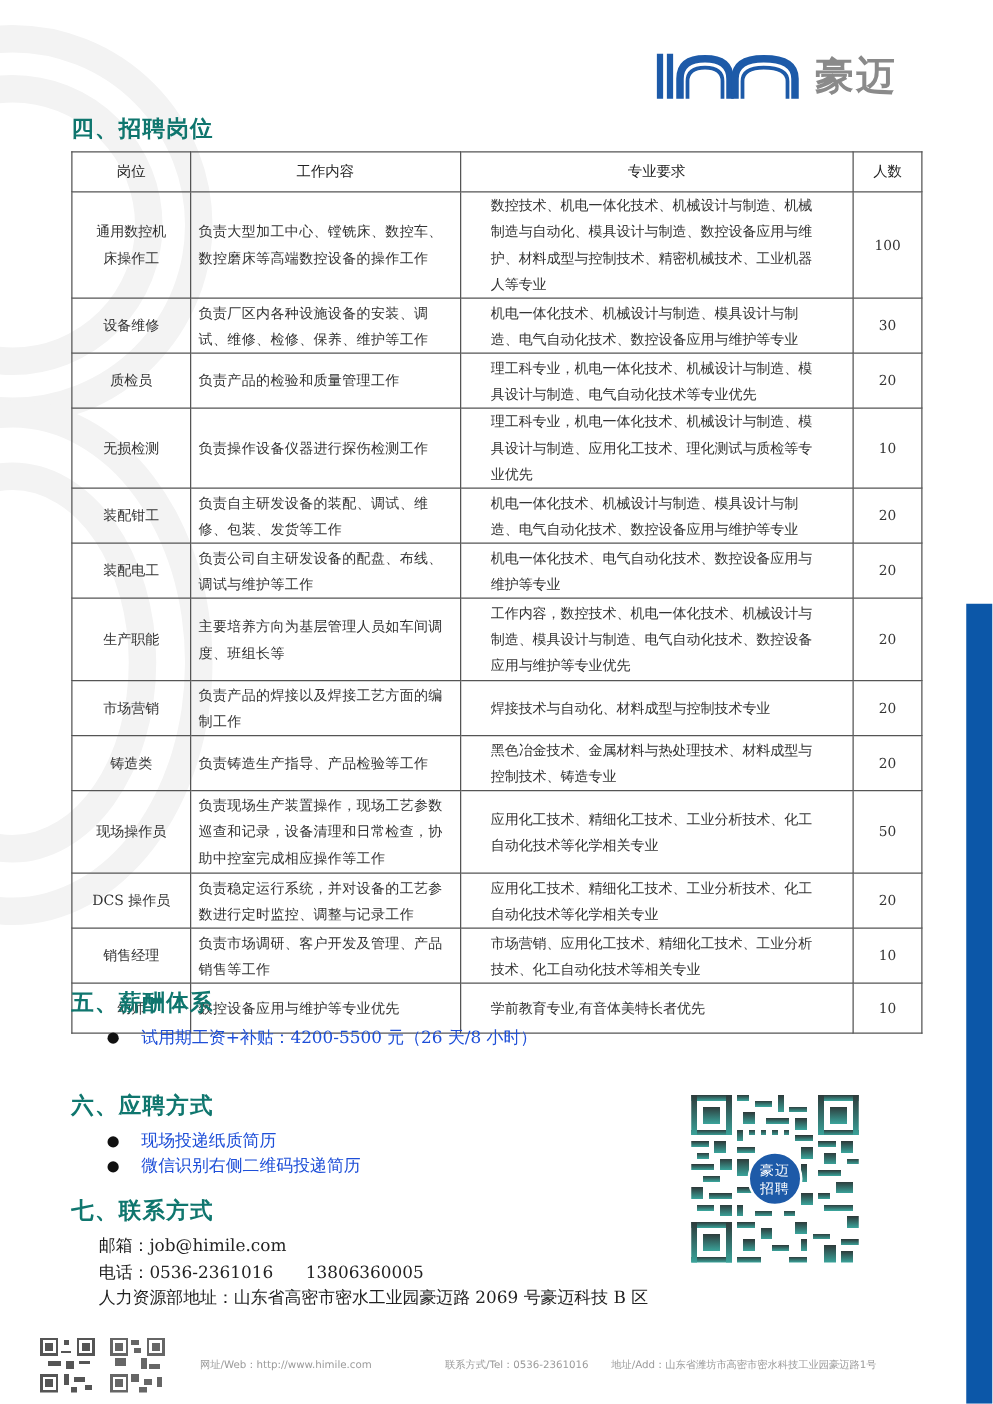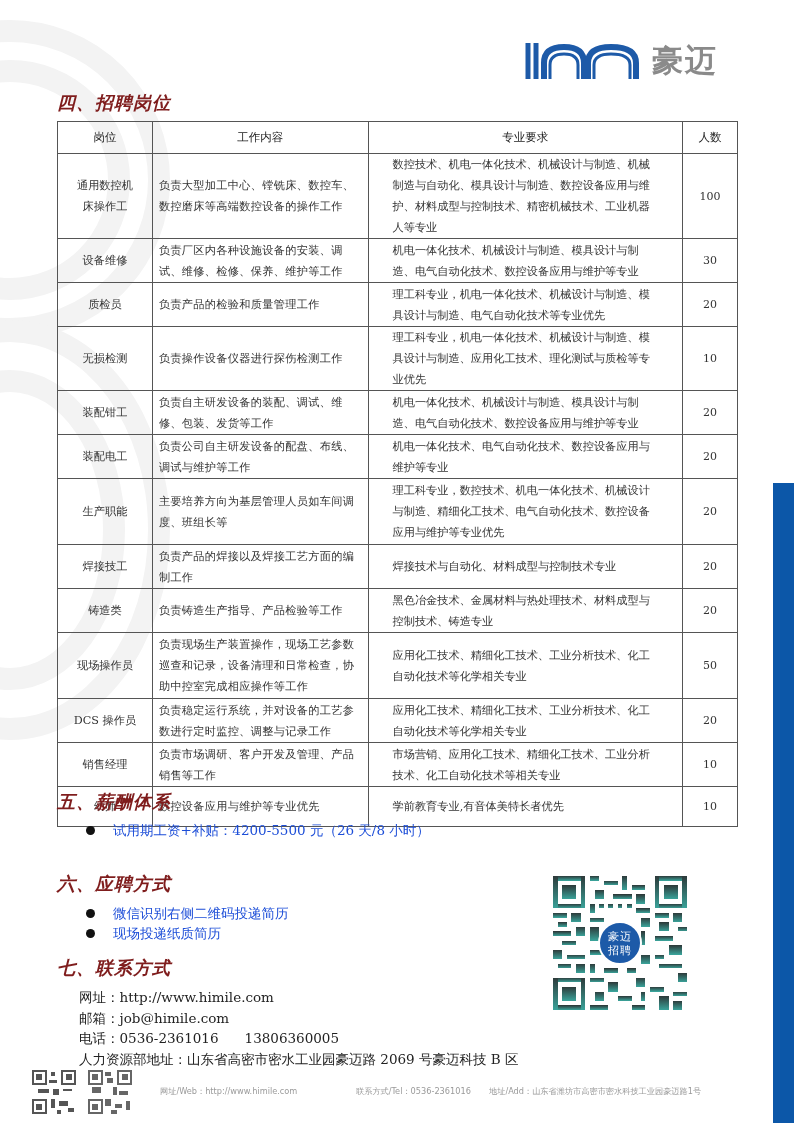--- a/index.html
+++ b/index.html
@@ -8,21 +8,21 @@
 
   .watermark { position: absolute; left: -150px; top: 20px; width: 340px; height: 760px; pointer-events: none; }
   .watermark div { position: absolute; border: 22px solid #f3f3f3; border-radius: 50%; }
 
   .logo { position: absolute; left: 524px; top: 38px; width: 240px; height: 46px; display: flex; align-items: center; }
   .logo svg { display: block; }
   .logo-text { margin-left: 10px; font-family: "DejaVu Sans", sans-serif; font-size: 31px; color: #8a8a8a; letter-spacing: 2px; font-weight: bold; }
 
   .side-bar { position: absolute; left: 773px; top: 483px; width: 21px; height: 640px; background: #0c57a8; }
 
-  h2.sec { position: absolute; left: 57px; font-family: "DejaVu Sans", sans-serif; font-size: 18px; font-weight: bold; color: #7f1d1d; letter-spacing: 1px; font-style: italic; }
+  h2.sec { position: absolute; left: 57px; font-family: "DejaVu Sans", sans-serif; font-size: 18px; font-weight: bold; color: #0f766e; letter-spacing: 1px; }
 
   table.jobs { position: absolute; left: 57px; top: 121px; width: 681px; border-collapse: collapse; font-size: 11.2px; color: #333; }
   table.jobs th, table.jobs td { border: 1px solid #555; vertical-align: middle; line-height: 21px; }
   table.jobs th { height: 32px; font-family: "DejaVu Sans", sans-serif; font-weight: normal; font-size: 11.5px; text-align: center; color: #222; }
   td.c-pos { width: 95px; text-align: center; padding: 0 4px; }
   td.c-duty { width: 216px; padding: 0 6px 0 6px; text-align: left; letter-spacing: 0.3px; }
   td.c-req { width: 315px; padding: 0 24px; text-align: left; }
   td.c-num { width: 55px; text-align: center; font-size: 11px; }
 
   ul.bullets { position: absolute; left: 86px; list-style: none; font-size: 13.5px; color: #1d4ed8; }
@@ -110,25 +110,25 @@
     </tr>
     <tr style="height:44px;">
       <td class="c-pos">装配电工</td>
       <td class="c-duty">负责公司自主研发设备的配盘、布线、调试与维护等工作</td>
       <td class="c-req">机电一体化技术、电气自动化技术、数控设备应用与维护等专业</td>
       <td class="c-num">20</td>
     </tr>
     <tr style="height:66px;">
       <td class="c-pos">生产职能</td>
       <td class="c-duty">主要培养方向为基层管理人员如车间调度、班组长等</td>
-      <td class="c-req">理工科专业，数控技术、机电一体化技术、机械设计与制造、精细化工技术、电气自动化技术、数控设备应用与维护等专业优先</td>
-      <td class="c-num">20</td>
-    </tr>
-    <tr style="height:44px;">
-      <td class="c-pos">焊接技工</td>
+      <td class="c-req">工作内容，数控技术、机电一体化技术、机械设计与制造、模具设计与制造、电气自动化技术、数控设备应用与维护等专业优先</td>
+      <td class="c-num">20</td>
+    </tr>
+    <tr style="height:44px;">
+      <td class="c-pos">市场营销</td>
       <td class="c-duty">负责产品的焊接以及焊接工艺方面的编制工作</td>
       <td class="c-req">焊接技术与自动化、材料成型与控制技术专业</td>
       <td class="c-num">20</td>
     </tr>
     <tr style="height:44px;">
       <td class="c-pos">铸造类</td>
       <td class="c-duty">负责铸造生产指导、产品检验等工作</td>
       <td class="c-req">黑色冶金技术、金属材料与热处理技术、材料成型与控制技术、铸造专业</td>
       <td class="c-num">20</td>
     </tr>
@@ -159,22 +159,22 @@
   </tbody>
 </table>
 
 <h2 class="sec" style="top:790px;">五、薪酬体系</h2>
 <ul class="bullets" style="top:820px;">
   <li>试用期工资+补贴：4200-5500 元（26 天/8 小时）</li>
 </ul>
 
 <h2 class="sec" style="top:872px;">六、应聘方式</h2>
 <ul class="bullets" style="top:903px;">
+  <li>现场投递纸质简历</li>
   <li>微信识别右侧二维码投递简历</li>
-  <li>现场投递纸质简历</li>
 </ul>
 
 <div class="qr-big">
   <svg width="134" height="134" viewBox="0 0 29 29" shape-rendering="crispEdges">
     <defs>
       <linearGradient id="qg" x1="0" y1="0" x2="0" y2="1">
         <stop offset="0" stop-color="#2d3a3a"></stop>
         <stop offset="1" stop-color="#3aa39a"></stop>
       </linearGradient>
     </defs>
@@ -251,23 +251,20 @@
   </svg>
   <div class="badge">
     <div>豪迈</div>
     <div>招聘</div>
   </div>
 </div>
 
 <h2 class="sec" style="top:956px;">七、联系方式</h2>
 <div class="contact">
   <div class="row">
-    <span>网址：</span><span>http://www.himile.com</span>
-  </div>
-  <div class="row">
     <span>邮箱：</span><span>job@himile.com</span>
   </div>
   <div class="row">
     <span>电话：</span><span>0536-2361016</span><span class="gap"></span><span>13806360005</span>
   </div>
   <div class="row">
     <span>人力资源部地址：</span><span>山东省高密市密水工业园豪迈路 2069 号豪迈科技 B 区</span>
   </div>
 </div>
 

